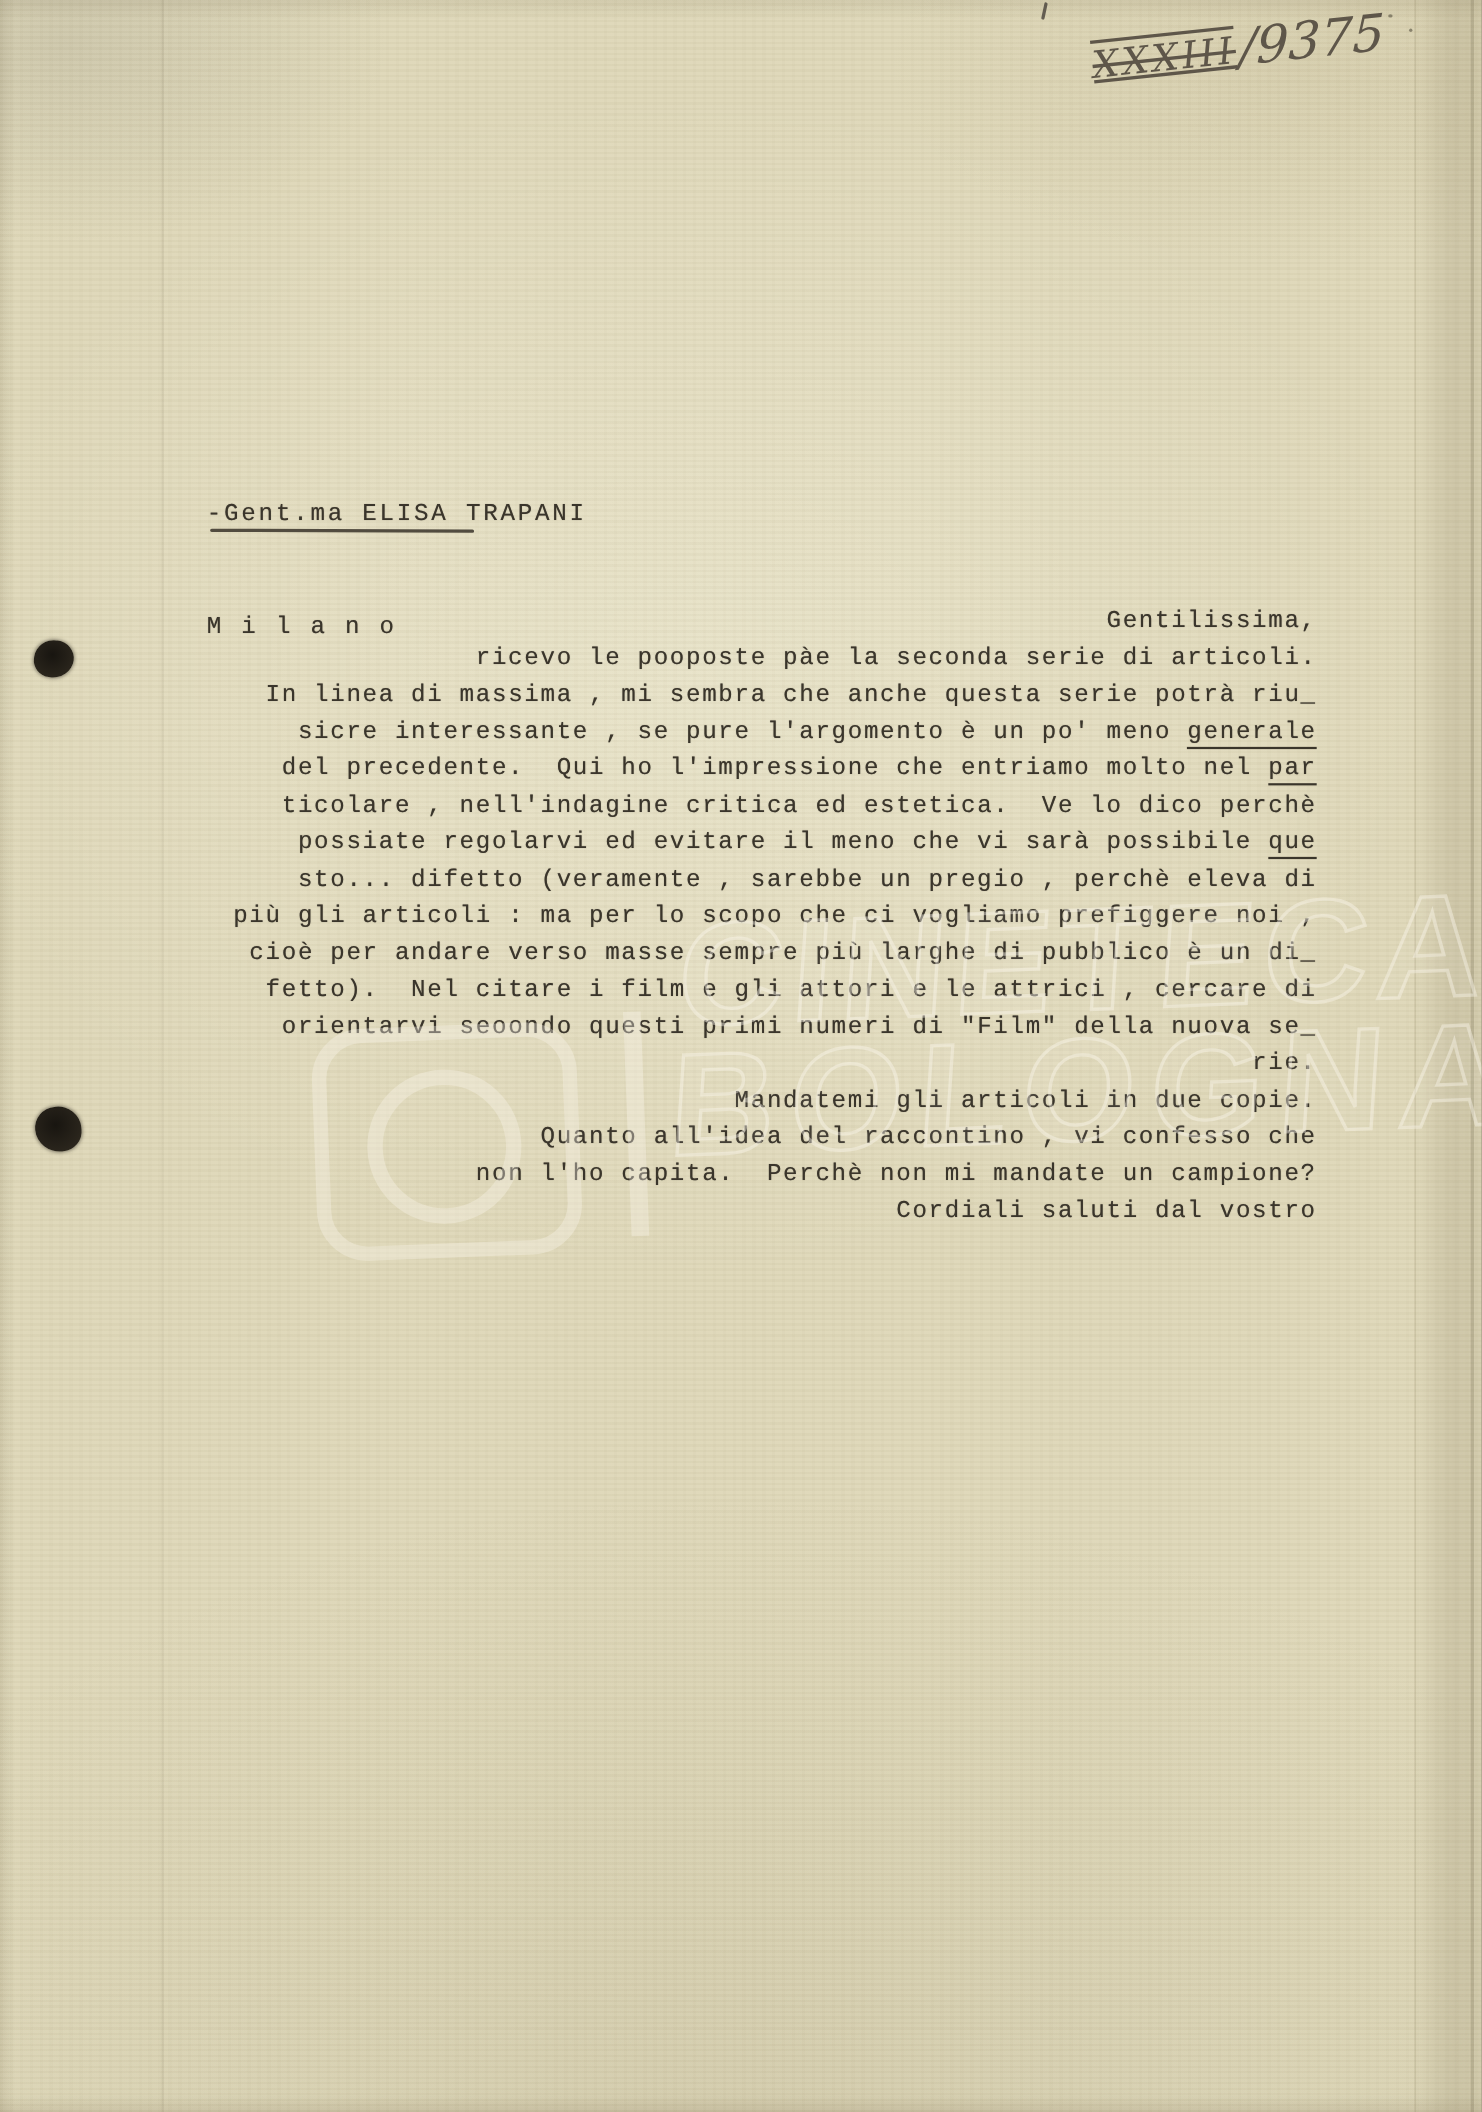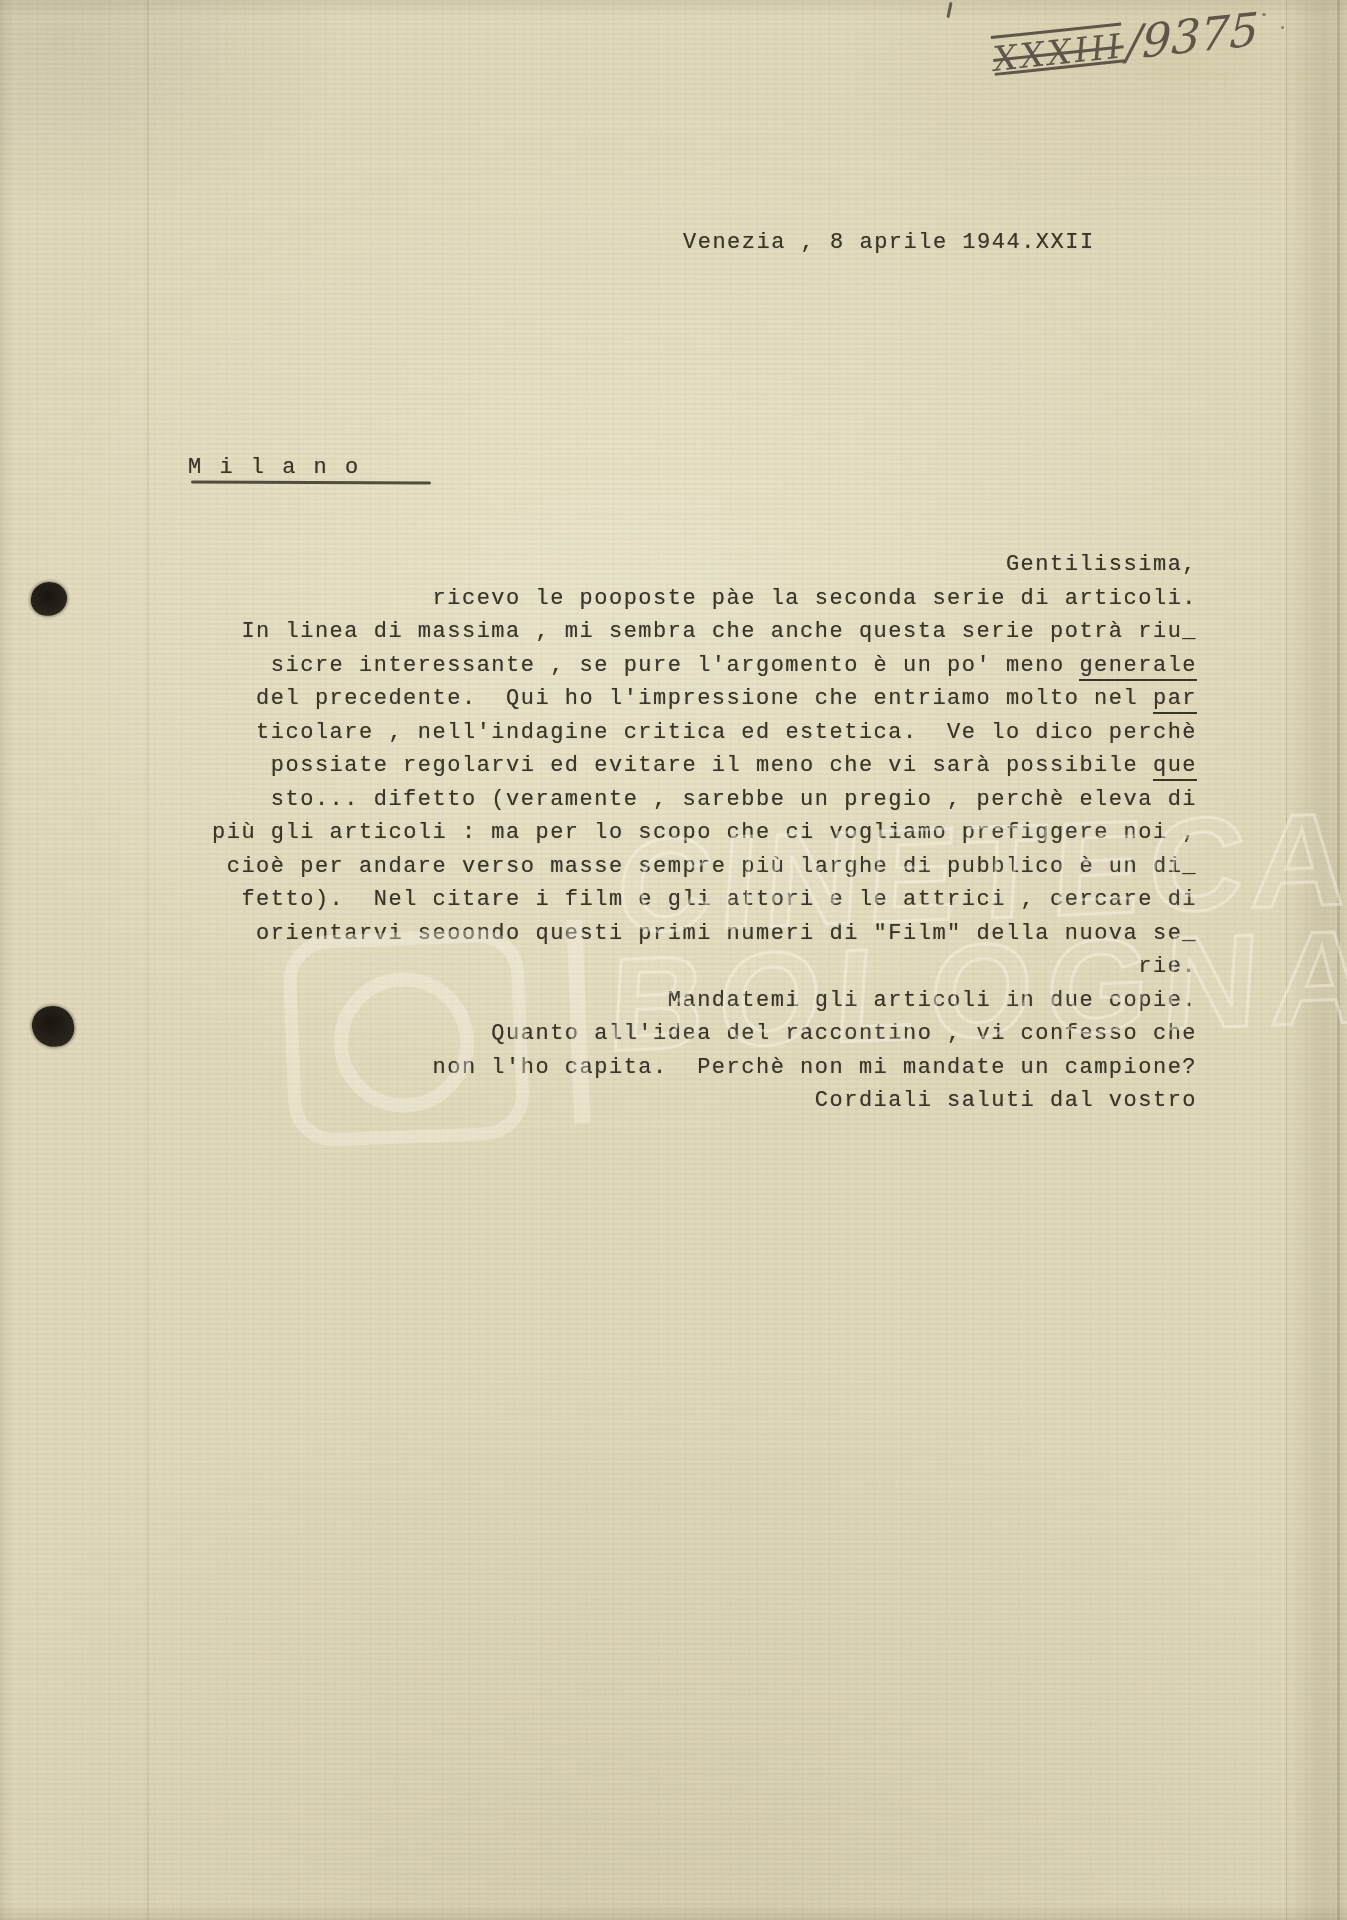--- a/index.html
+++ b/index.html
@@ -104,24 +104,24 @@
 
   <div class="tick"></div>
   <div class="speck speck-1"></div>
   <div class="speck speck-2"></div>
 
   <div class="annotation">
     <span class="roman">XXXIII</span><span class="num">/9375</span>
   </div>
 
   <div class="letterhead type">
-    <div>Venezia , 8 aprile 1944.XXII</div>
   </div>
 
   <div class="recipient type">
+    <div>-Gent.ma ELISA TRAPANI</div>
     <div>M i l a n o</div>
   </div>
   <div class="city-underline"></div>
 
   <div class="letter-body type"><div><span>Gentilissima,</span></div><div><span>         ricevo le pooposte pàe la seconda serie di articoli.</span></div><div><span>In linea di massima , mi sembra che anche questa serie potrà riu_</span></div><div><span>sicre interessante , se pure l'argomento è un po' meno </span><span class="useg">generale</span></div><div><span>del precedente.  Qui ho l'impressione che entriamo molto nel </span><span class="useg">par</span></div><div><span>ticolare , nell'indagine critica ed estetica.  Ve lo dico perchè</span></div><div><span>possiate regolarvi ed evitare il meno che vi sarà possibile </span><span class="useg">que</span></div><div><span>sto... difetto (veramente , sarebbe un pregio , perchè eleva di</span></div><div><span>più gli articoli : ma per lo scopo che ci vogliamo prefiggere noi ,</span></div><div><span>cioè per andare verso masse sempre più larghe di pubblico è un di_</span></div><div><span>fetto).  Nel citare i film e gli attori e le attrici , cercare di</span></div><div><span>orientarvi seoondo questi primi numeri di "Film" della nuova se_</span></div><div><span>rie.</span></div><div><span>       Mandatemi gli articoli in due copie.</span></div><div><span>        Quanto all'idea del raccontino , vi confesso che</span></div><div><span>non l'ho capita.  Perchè non mi mandate un campione?</span></div><div><span>          Cordiali saluti dal vostro</span></div></div>
 
   <div class="hole hole-1"></div>
   <div class="hole hole-2"></div>
 
   <div class="watermark">

